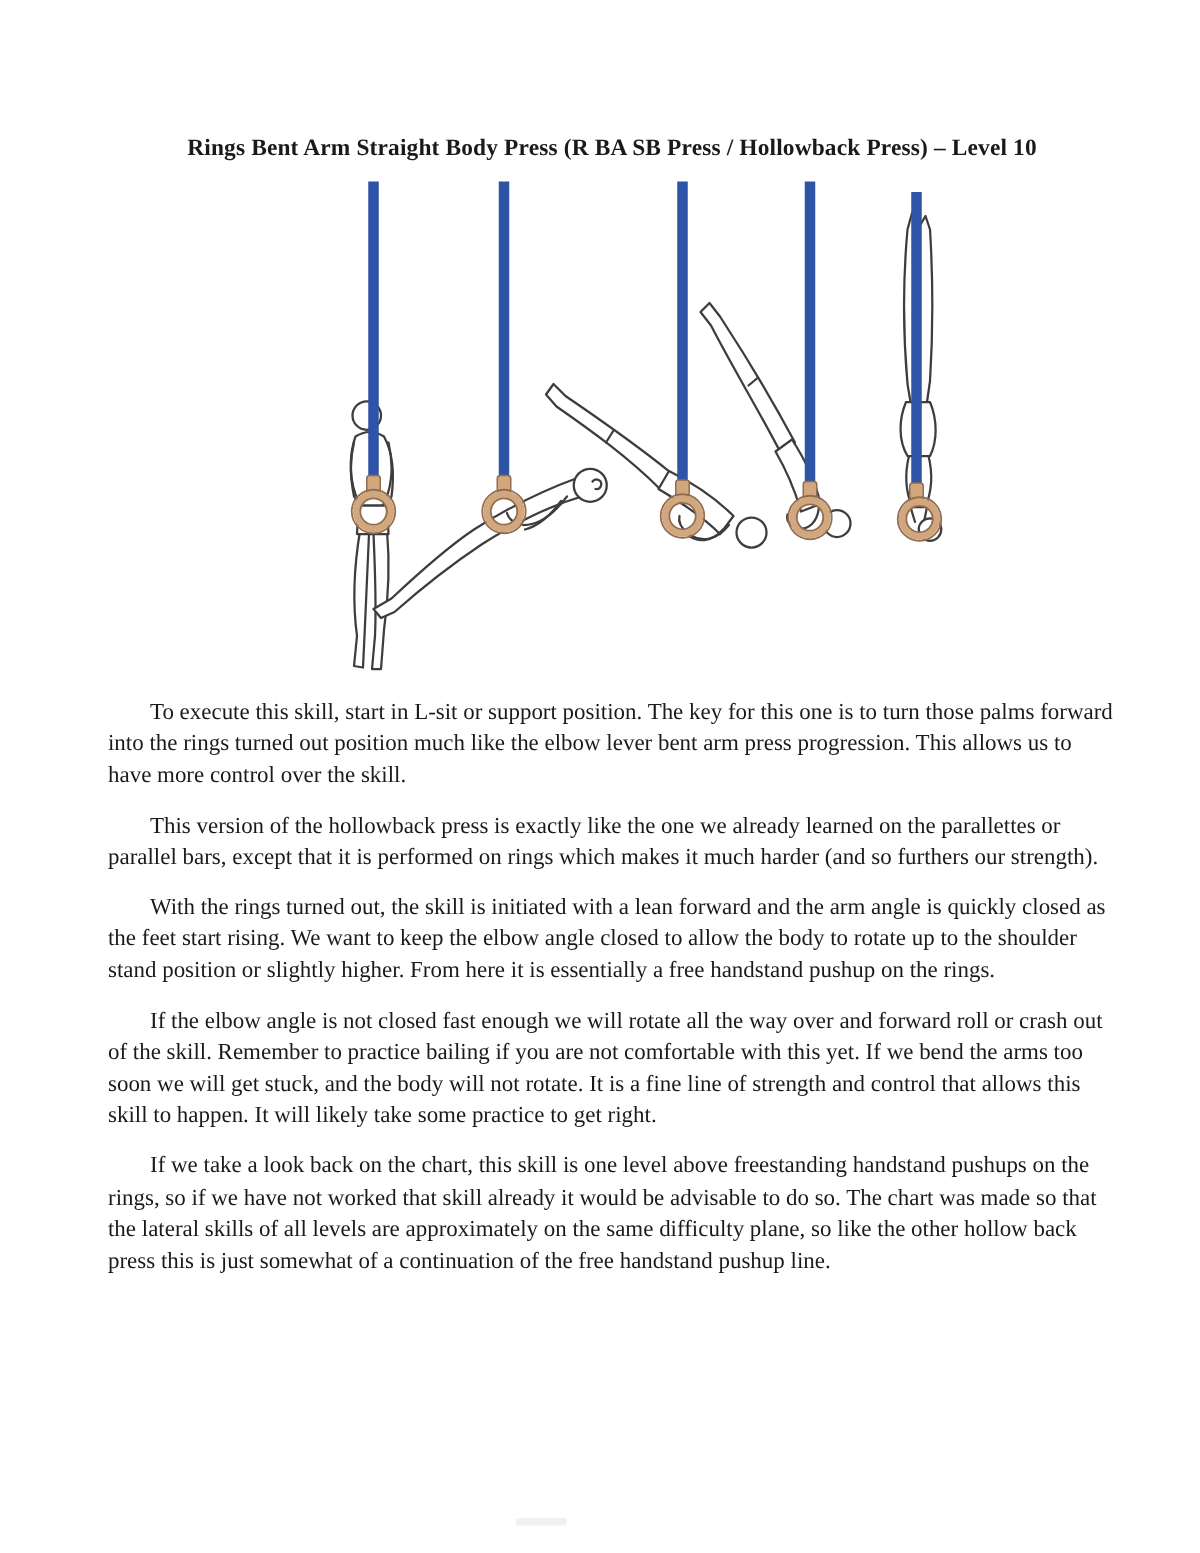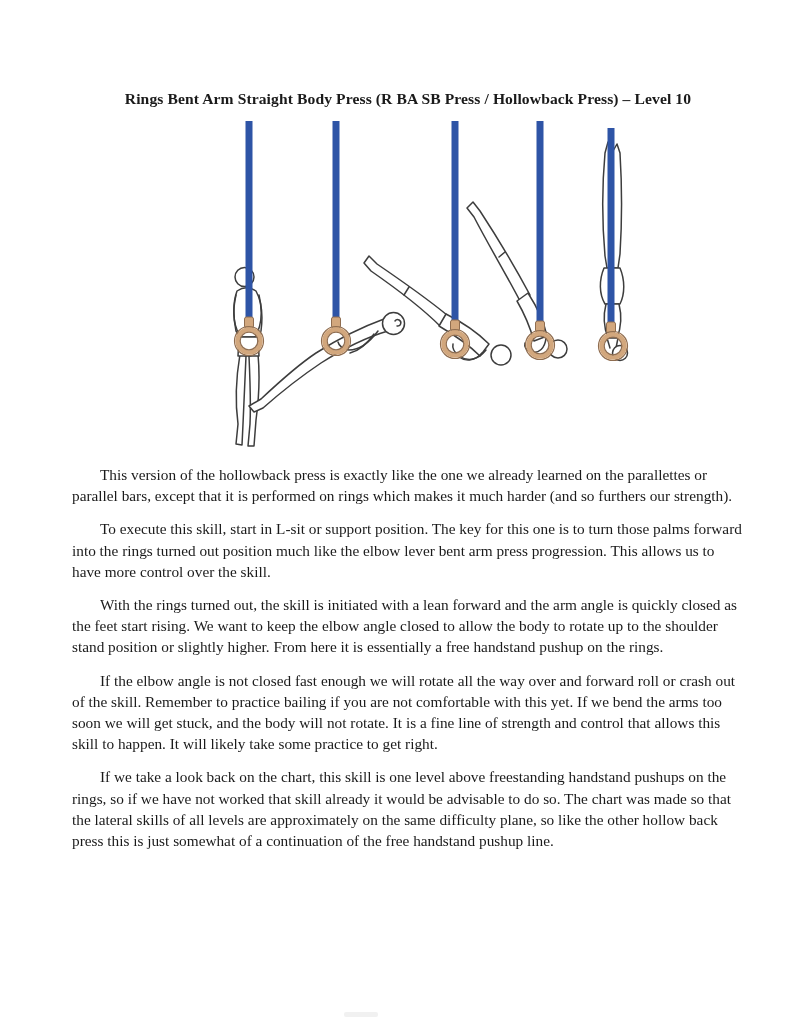--- a/index.html
+++ b/index.html
@@ -155,22 +155,22 @@
       <g>
         <rect class="buckle" x="606.5" y="322" width="9" height="11" rx="2"></rect>
         <circle class="ring-outer" cx="613" cy="346" r="14.5"></circle>
         <circle class="ring-band" cx="613" cy="346" r="11.5"></circle>
         <circle class="ring-inner" cx="613" cy="346" r="8.8"></circle>
       </g>
     </g>
   </svg>
 
   <div class="body-text">
+    <p>To execute this skill, start in L-sit or support position. The key for this one is to turn those palms forward into the rings turned out position much like the elbow lever bent arm press progression. This allows us to have more control over the skill.</p>
     <p>This version of the hollowback press is exactly like the one we already learned on the parallettes or parallel bars, except that it is performed on rings which makes it much harder (and so furthers our strength).</p>
-    <p>To execute this skill, start in L-sit or support position. The key for this one is to turn those palms forward into the rings turned out position much like the elbow lever bent arm press progression. This allows us to have more control over the skill.</p>
     <p>With the rings turned out, the skill is initiated with a lean forward and the arm angle is quickly closed as the feet start rising. We want to keep the elbow angle closed to allow the body to rotate up to the shoulder stand position or slightly higher. From here it is essentially a free handstand pushup on the rings.</p>
     <p>If the elbow angle is not closed fast enough we will rotate all the way over and forward roll or crash out of the skill. Remember to practice bailing if you are not comfortable with this yet. If we bend the arms too soon we will get stuck, and the body will not rotate. It is a fine line of strength and control that allows this skill to happen. It will likely take some practice to get right.</p>
     <p>If we take a look back on the chart, this skill is one level above freestanding handstand pushups on the rings, so if we have not worked that skill already it would be advisable to do so. The chart was made so that the lateral skills of all levels are approximately on the same difficulty plane, so like the other hollow back press this is just somewhat of a continuation of the free handstand pushup line.</p>
   </div>
 
   <div class="footer-smudge"></div>
 
 </div>
 
 </body></html>

